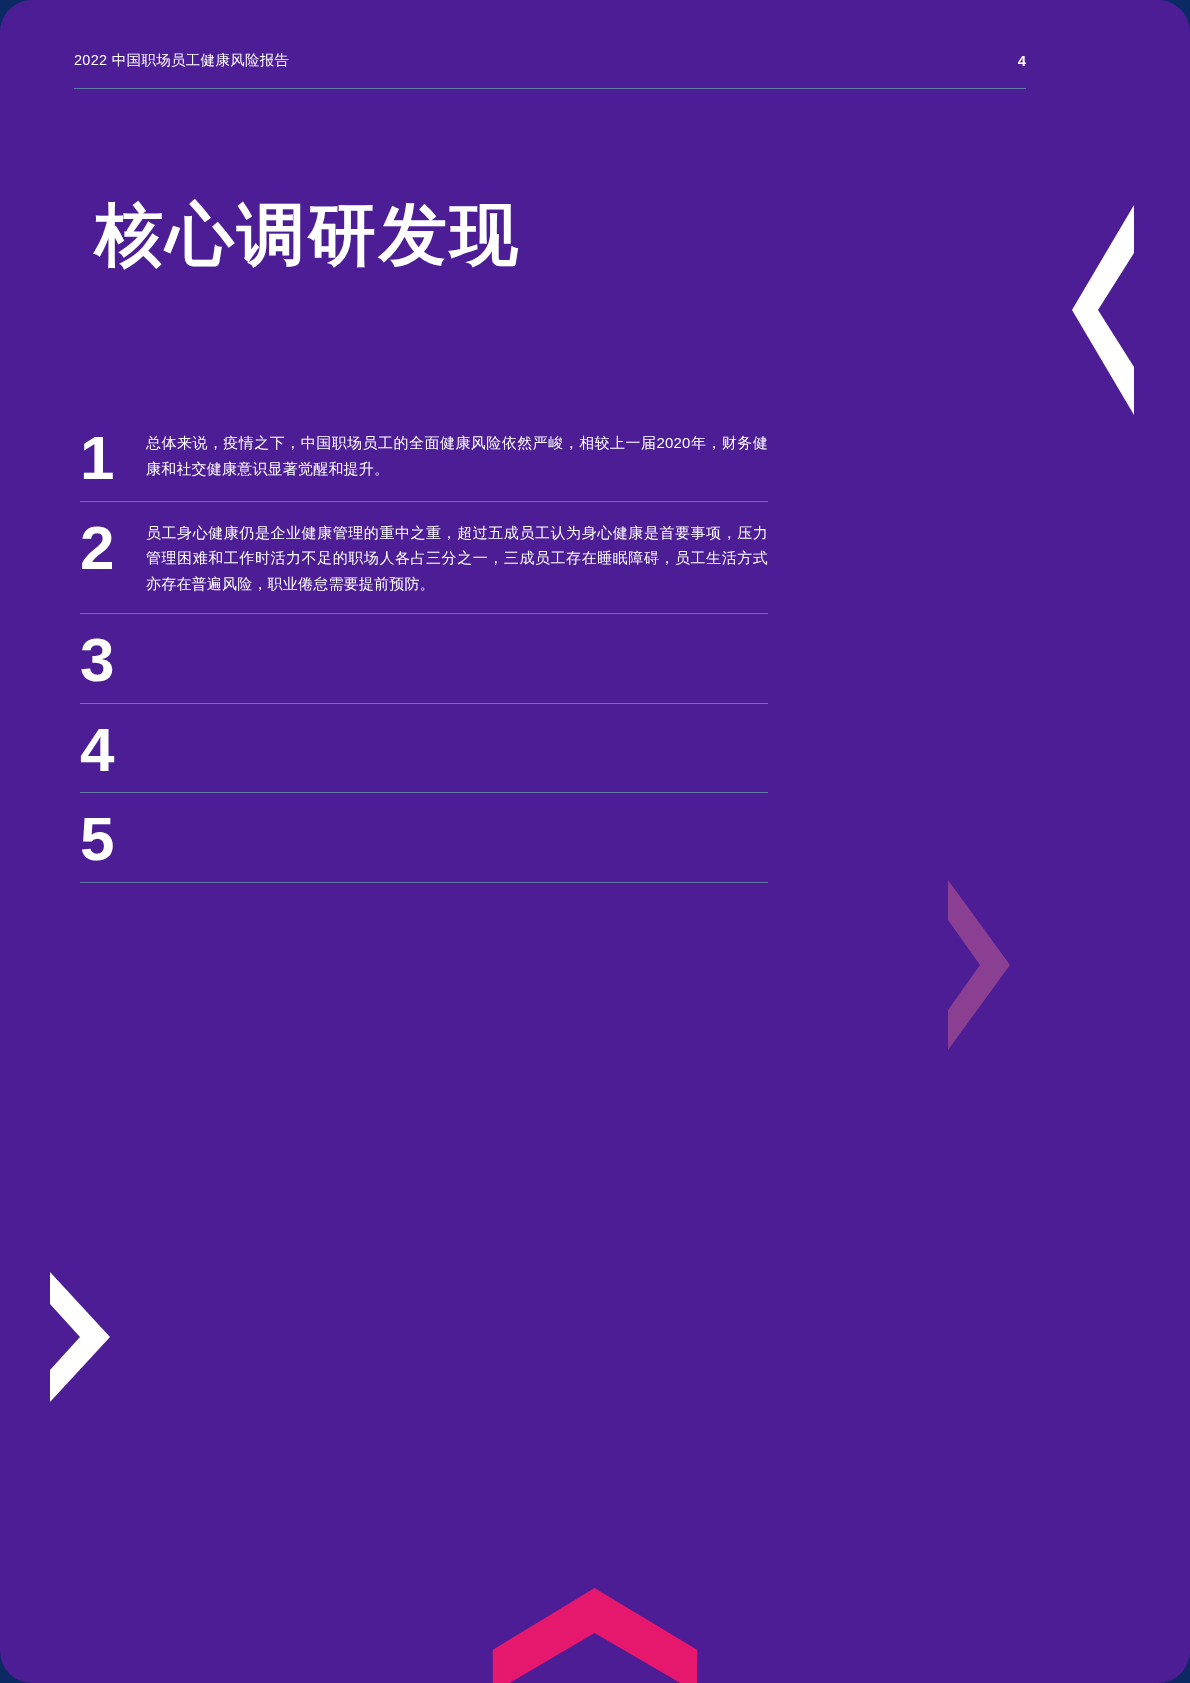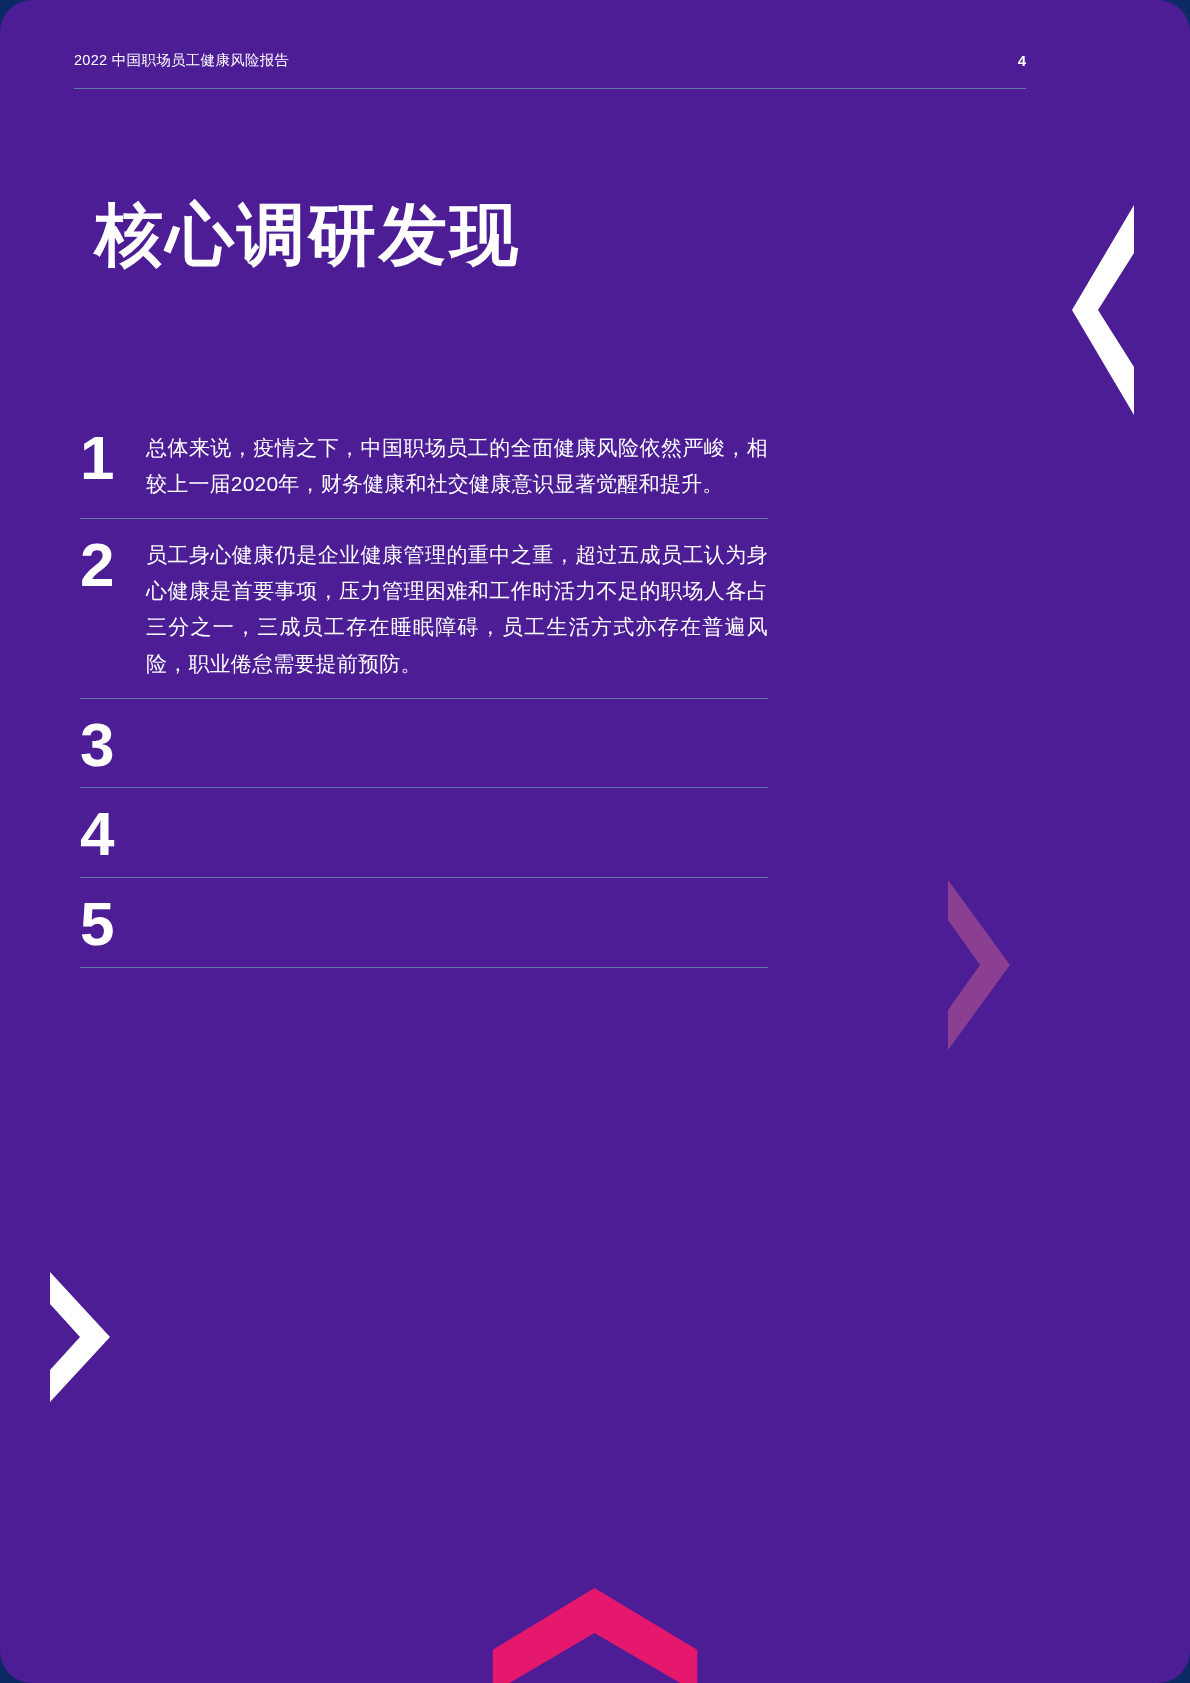--- a/index.html
+++ b/index.html
@@ -101,21 +101,21 @@
     font-size: 62px;
     font-weight: bold;
     line-height: 0.85;
     font-family: "Liberation Sans", sans-serif;
     text-align: left;
     margin-top: 2px;
   }
   .finding-text {
     flex: 1 1 auto;
     color: #ffffff;
-    font-size: 21px;
+    font-size: 15px;
     line-height: 1.72;
     letter-spacing: 0.2px;
     text-align: justify;
   }
 </style>
 </head>
 <body>
 
 <div class="page">
 

